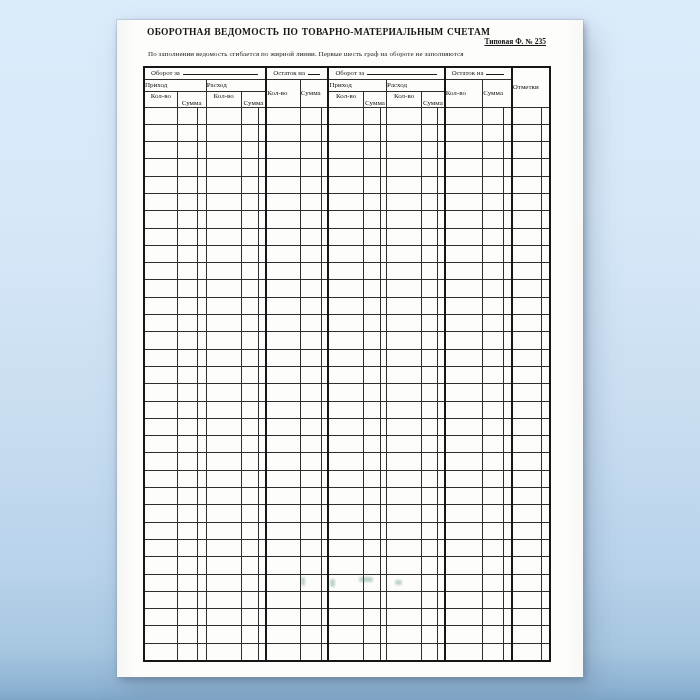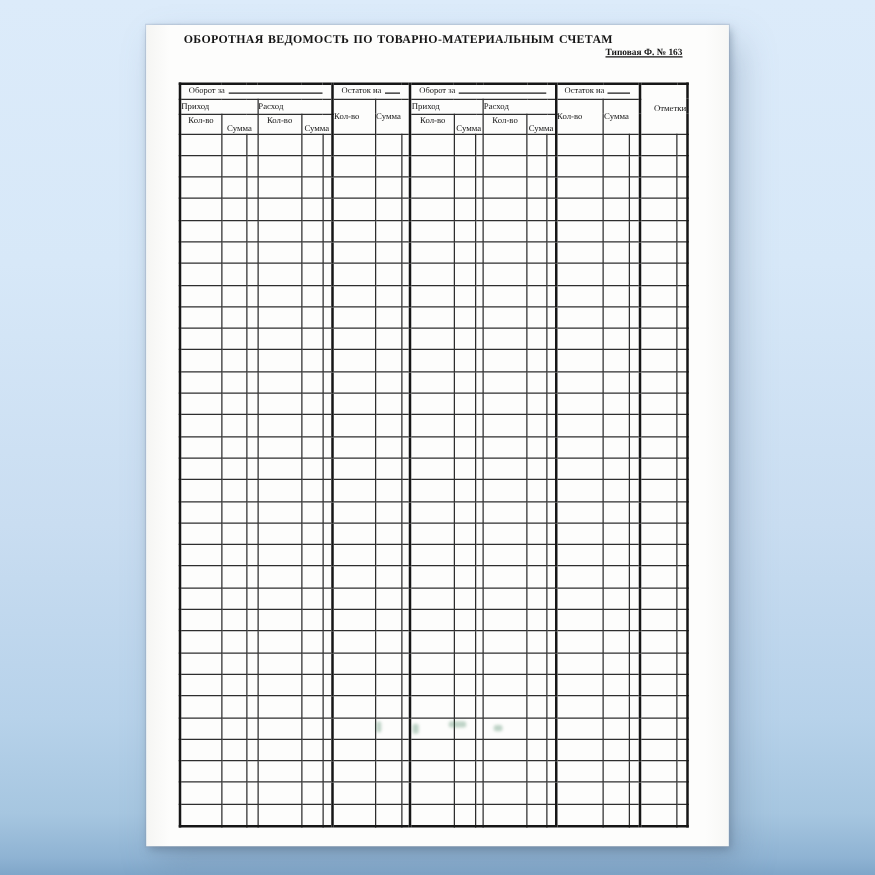--- a/index.html
+++ b/index.html
@@ -88,39 +88,40 @@
   }
   th .fill-line {
     flex: 1;
     border-bottom: 1px solid #1d1d1d;
     margin: 0 2px 1px 3px;
     min-width: 8px;
   }
   th.ctr { text-align: left; vertical-align: middle; font-size: 6.8px; }
   th.kv  { text-align: center; vertical-align: top; padding-top: 1px; font-size: 6.8px; }
   th.sm  { text-align: center; vertical-align: bottom; padding-bottom: 3px; font-size: 6.8px; }
-  th.notes { text-align: right; vertical-align: middle; font-size: 7px; }
+  th.notes { text-align: left; vertical-align: middle; font-size: 7px; }
 
   .smudge {
     position: absolute;
     background: rgba(45, 115, 75, 0.30);
     filter: blur(1.3px);
     border-radius: 2px;
   }
 </style>
 </head>
 <body>
 
 <div class="scene">
   <div class="paper">
 
     <div class="doc-title">ОБОРОТНАЯ ВЕДОМОСТЬ ПО ТОВАРНО-МАТЕРИАЛЬНЫМ СЧЕТАМ</div>
 
-    <div class="form-no">Типовая Ф. № 163</div>
+    <div class="form-no">Типовая Ф. № 235</div>
 
+    <div class="instruction">По заполнении ведомость сгибается  по жирной линии. Первые шесть граф на обороте не заполняются</div>
 
     <table class="grid">
       <colgroup>
         <col style="width:33px">
           <col style="width:20px">
           <col style="width:9px">
         <col style="width:35px">
           <col style="width:17px">
           <col style="width:8px">
         <col style="width:34px">

